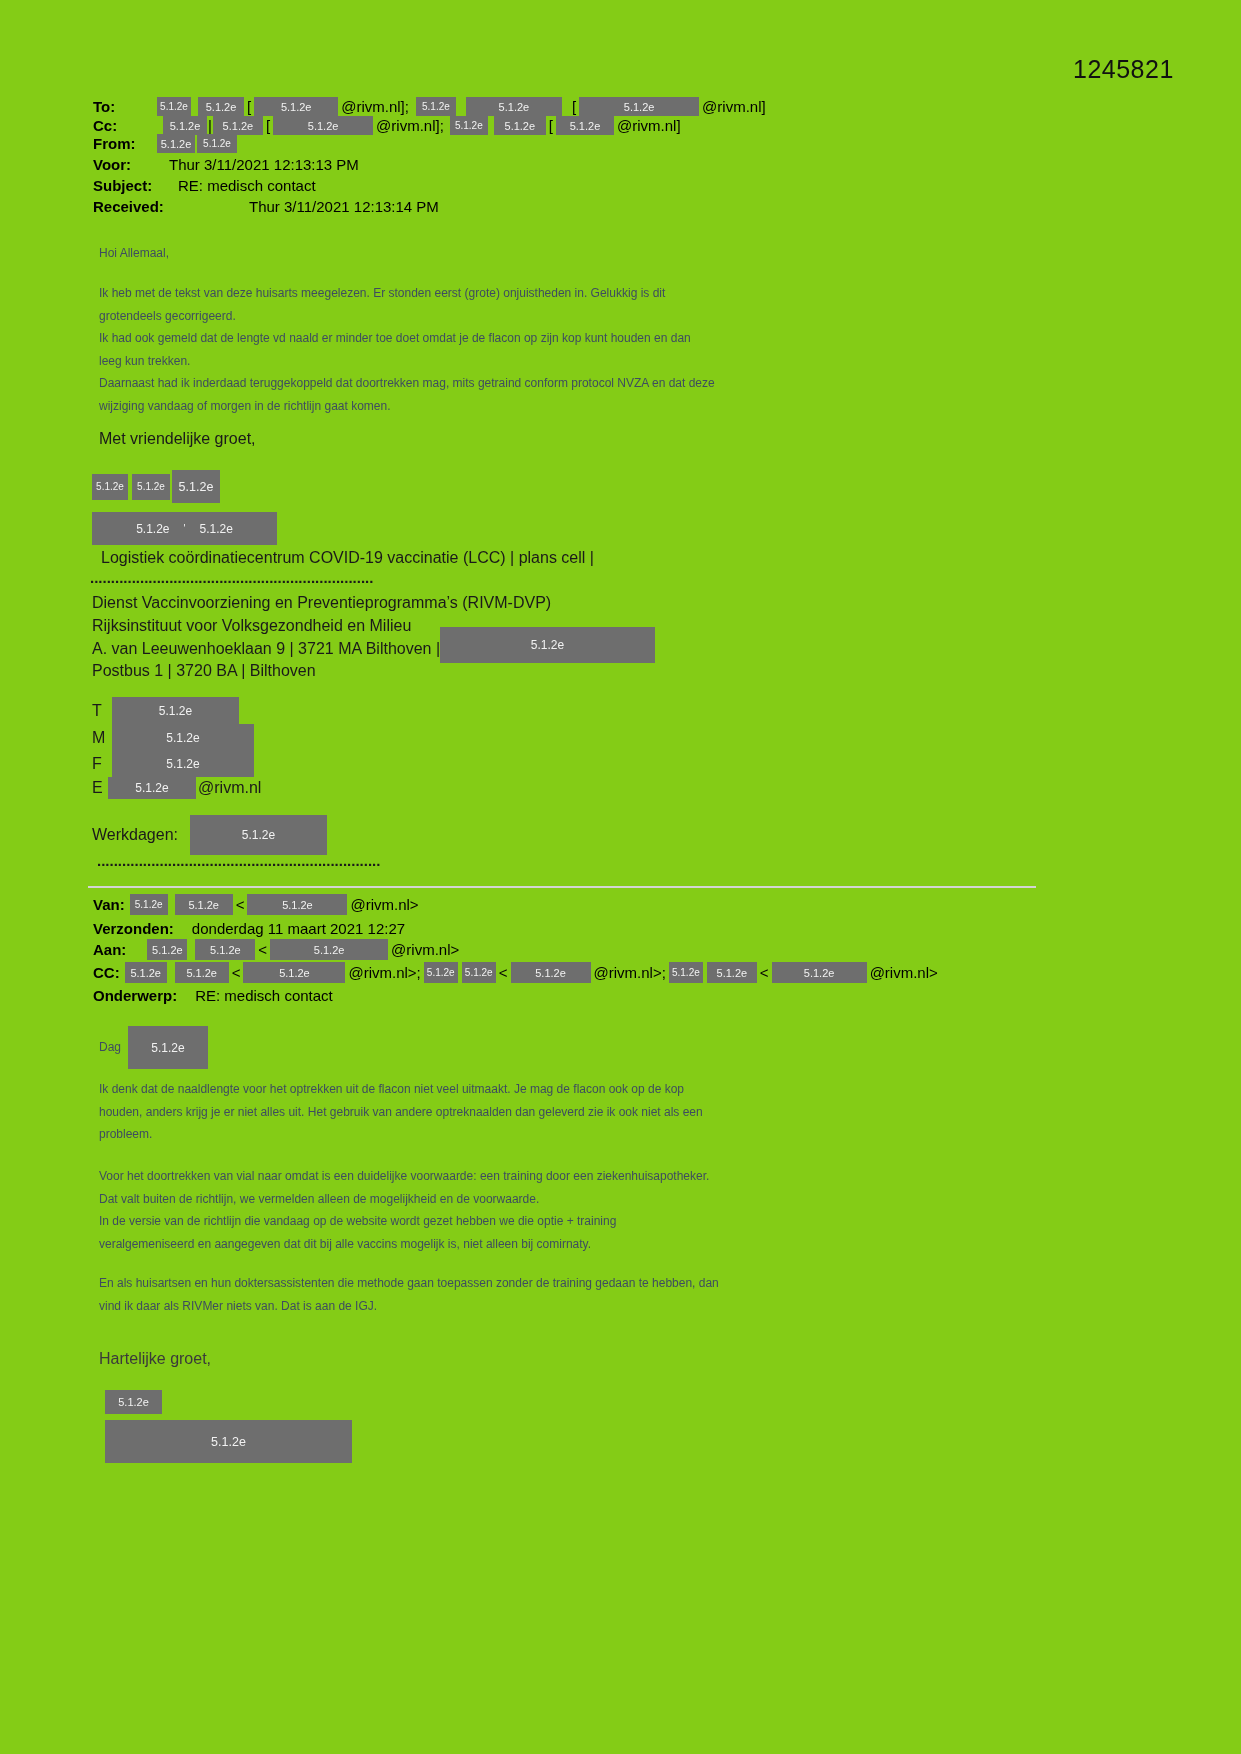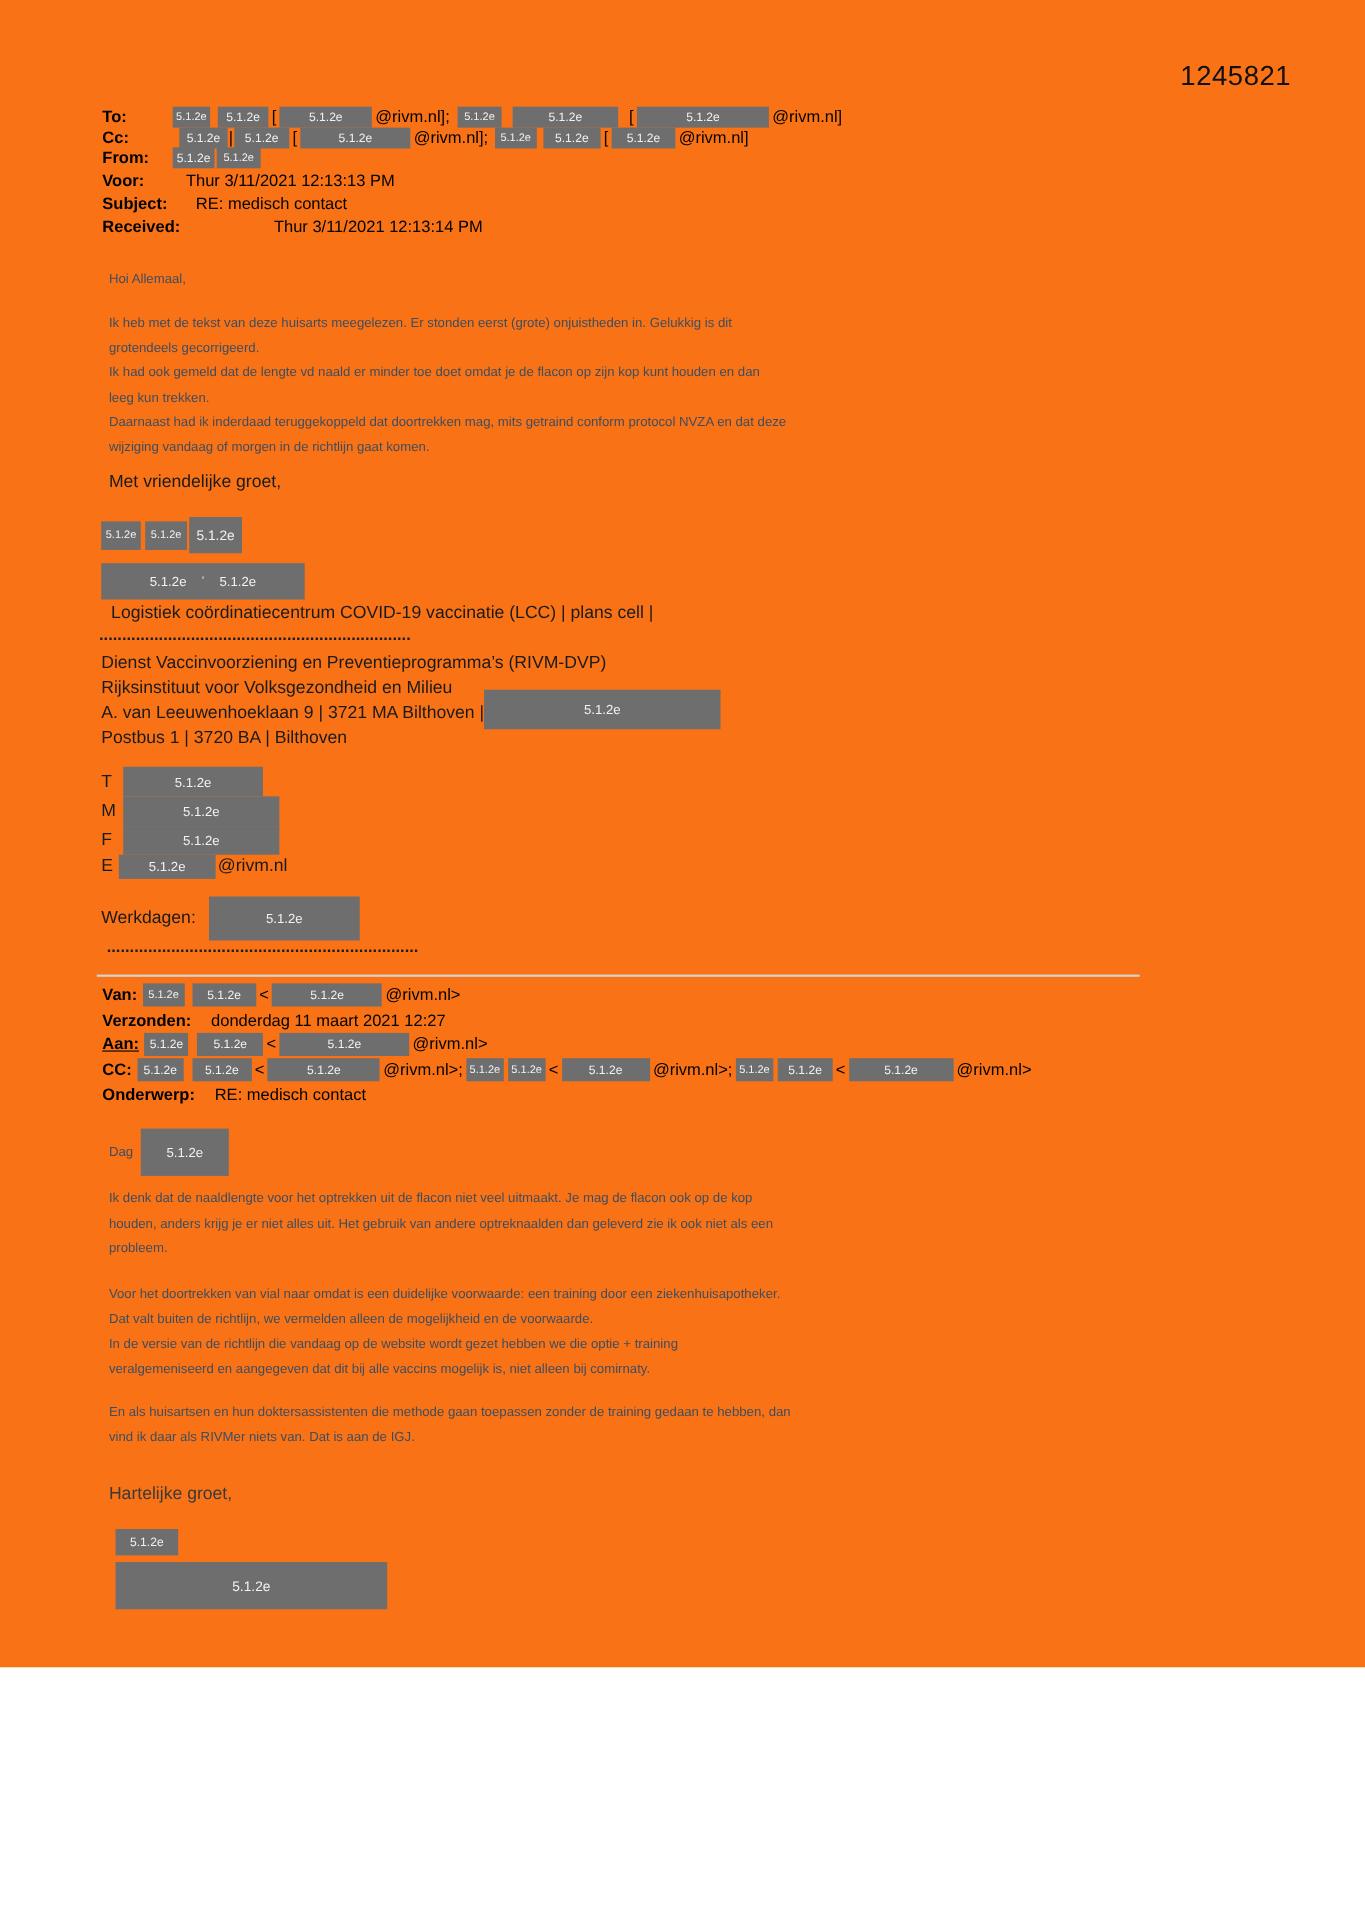--- a/index.html
+++ b/index.html
@@ -1,16 +1,16 @@
 <!DOCTYPE html>
 <html><head>
 <meta charset="utf-8">
 <style>
   html,body{margin:0;padding:0;background:#ffffff;}
-  .page{position:relative;width:1241px;height:1516px;background:#f97316;overflow:hidden;
+  .page{position:relative;width:1241px;height:1754px;background:#84cc16;overflow:hidden;
         font-family:"Liberation Sans","DejaVu Sans",sans-serif;}
   .abs{position:absolute;}
   .row{display:flex;align-items:center;white-space:nowrap;}
   .hlabel{font-weight:bold;color:#000;font-size:15px;}
   .hval{color:#000;font-size:15px;margin-left:12px;}
   .w64{display:inline-block;width:64px;}
   .w73{display:inline-block;width:73px;}
   .box{background:#6e6e6e;color:#f2f2f2;display:inline-flex;align-items:center;justify-content:center;
        font-size:11px;box-sizing:border-box;padding:0 2px;flex:0 0 auto;}
   .btext{color:#000;font-size:15px;margin:0 3px;}
@@ -155,21 +155,21 @@
     <span class="box" style="width:100px;">5.1.2e</span>
     <span class="btext">@rivm.nl&gt;</span>
   </div>
 
   <div class="abs row" style="left:93px;top:919px;height:18px;">
     <span class="hlabel" style="margin-right:6px;">Verzonden:</span>
     <span class="hval">donderdag 11 maart 2021 12:27</span>
   </div>
 
   <div class="abs row h2row" style="left:93px;top:939px;">
-    <span class="hlabel" style="margin-right:5px;text-decoration:underline;">Aan:</span>
+    <span class="hlabel" style="margin-right:21px;">Aan:</span>
     <span class="box" style="width:40px;">5.1.2e</span>
     <span class="box" style="width:60px;margin-left:8px;">5.1.2e</span>
     <span class="btext">&lt;</span>
     <span class="box" style="width:118px;">5.1.2e</span>
     <span class="btext">@rivm.nl&gt;</span>
   </div>
 
   <div class="abs row h2row" style="left:93px;top:962px;">
     <span class="hlabel" style="margin-right:5px;">CC:</span>
     <span class="box" style="width:42px;">5.1.2e</span>

